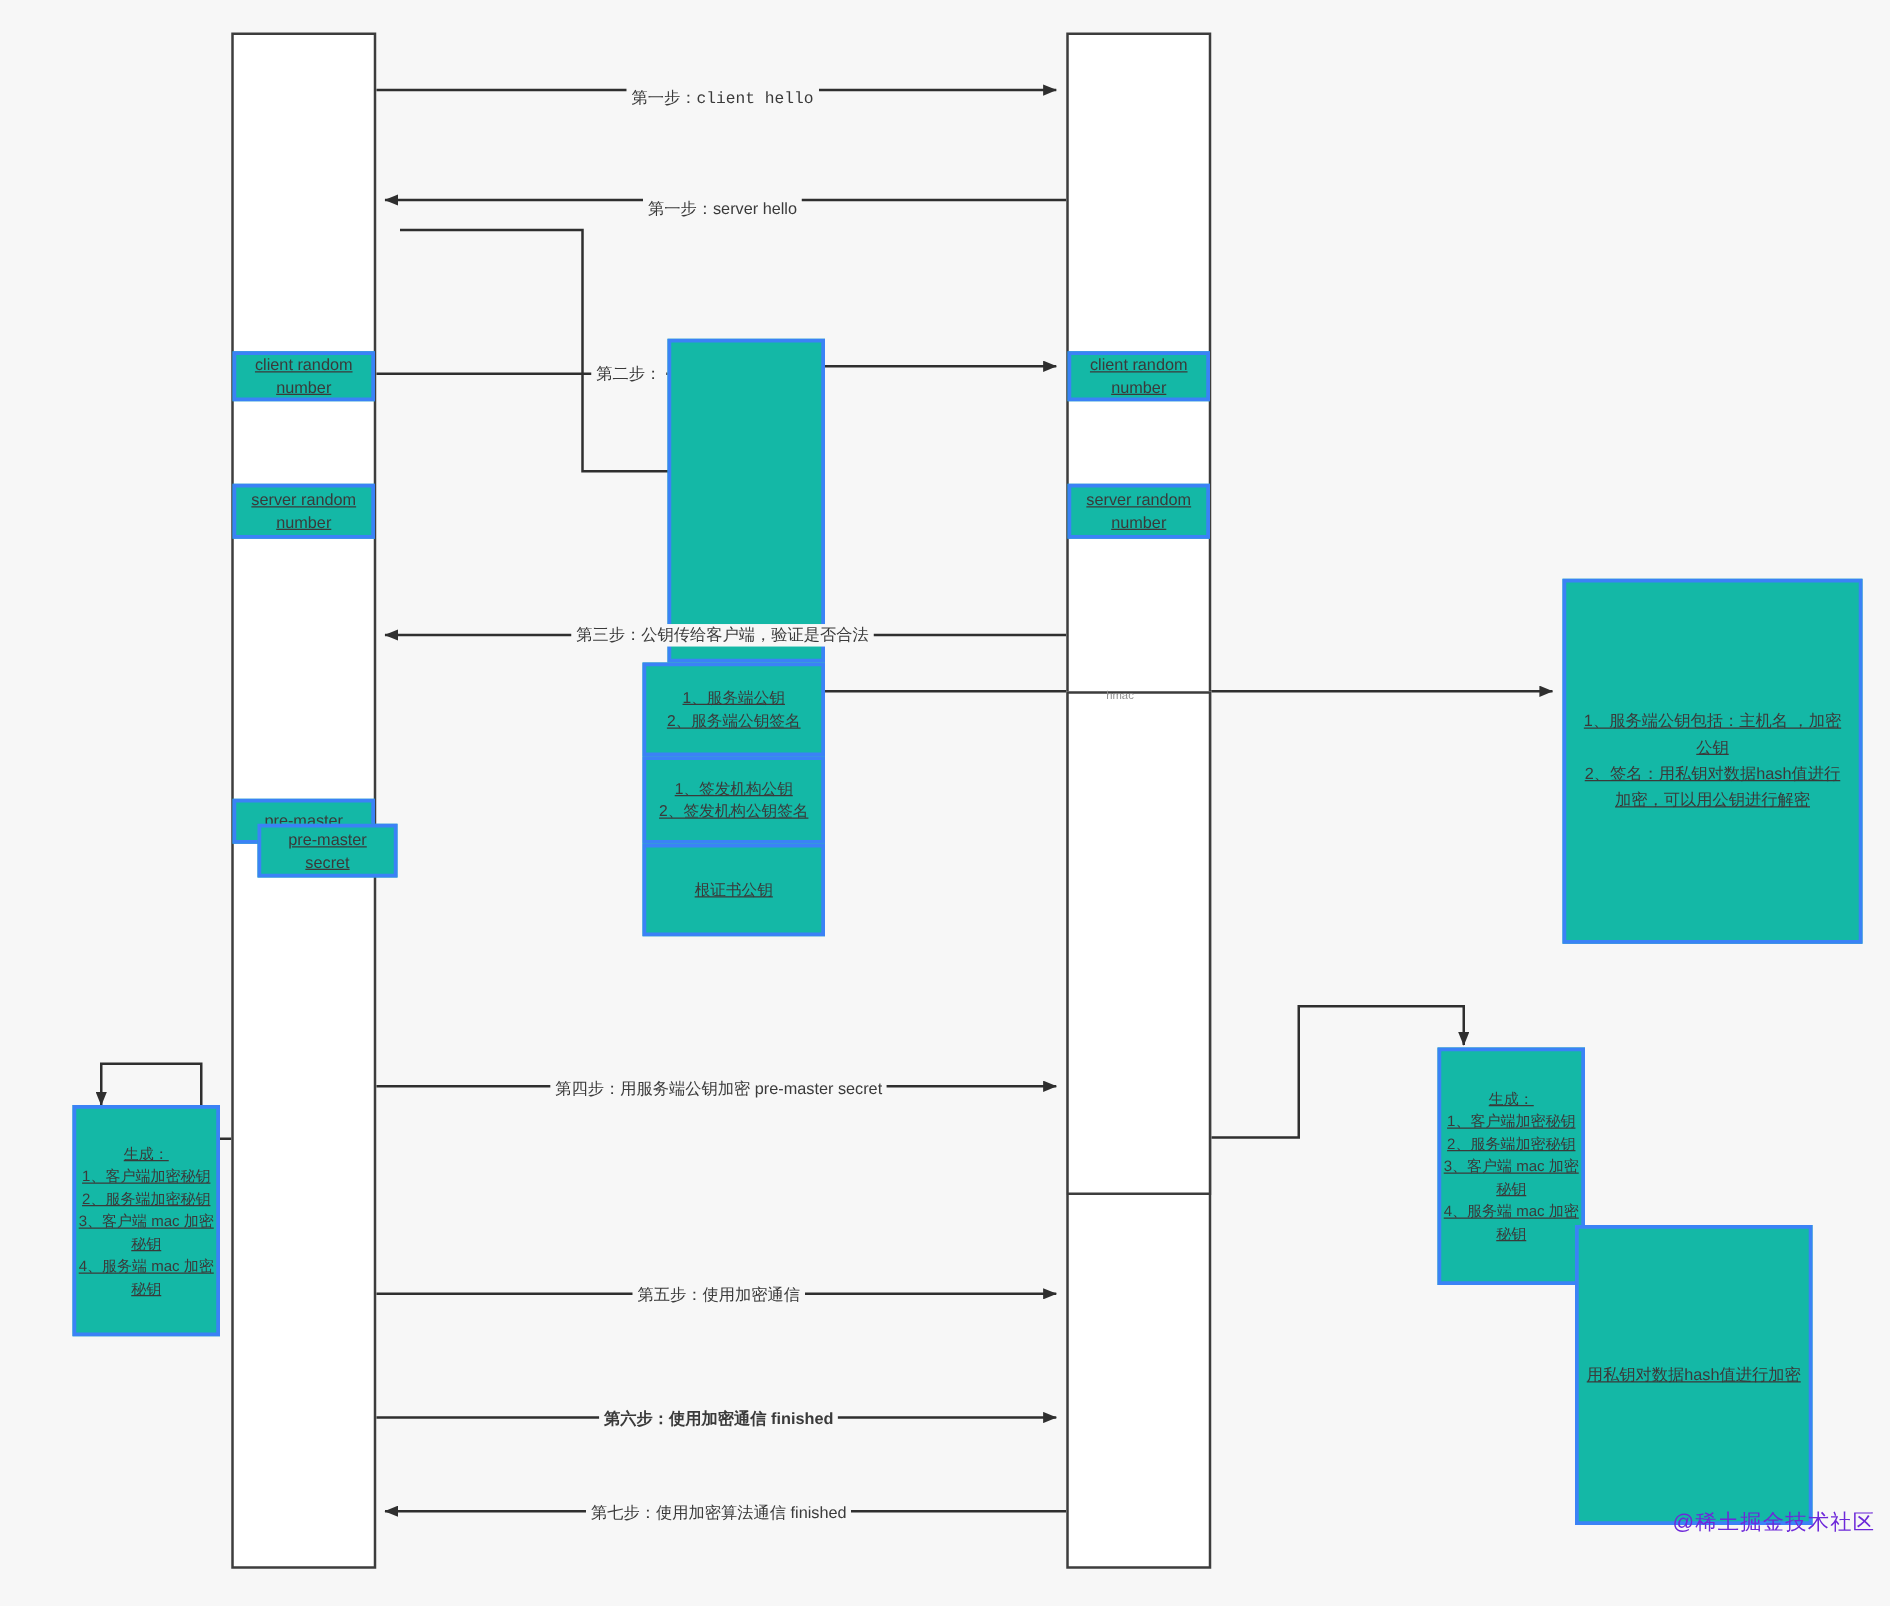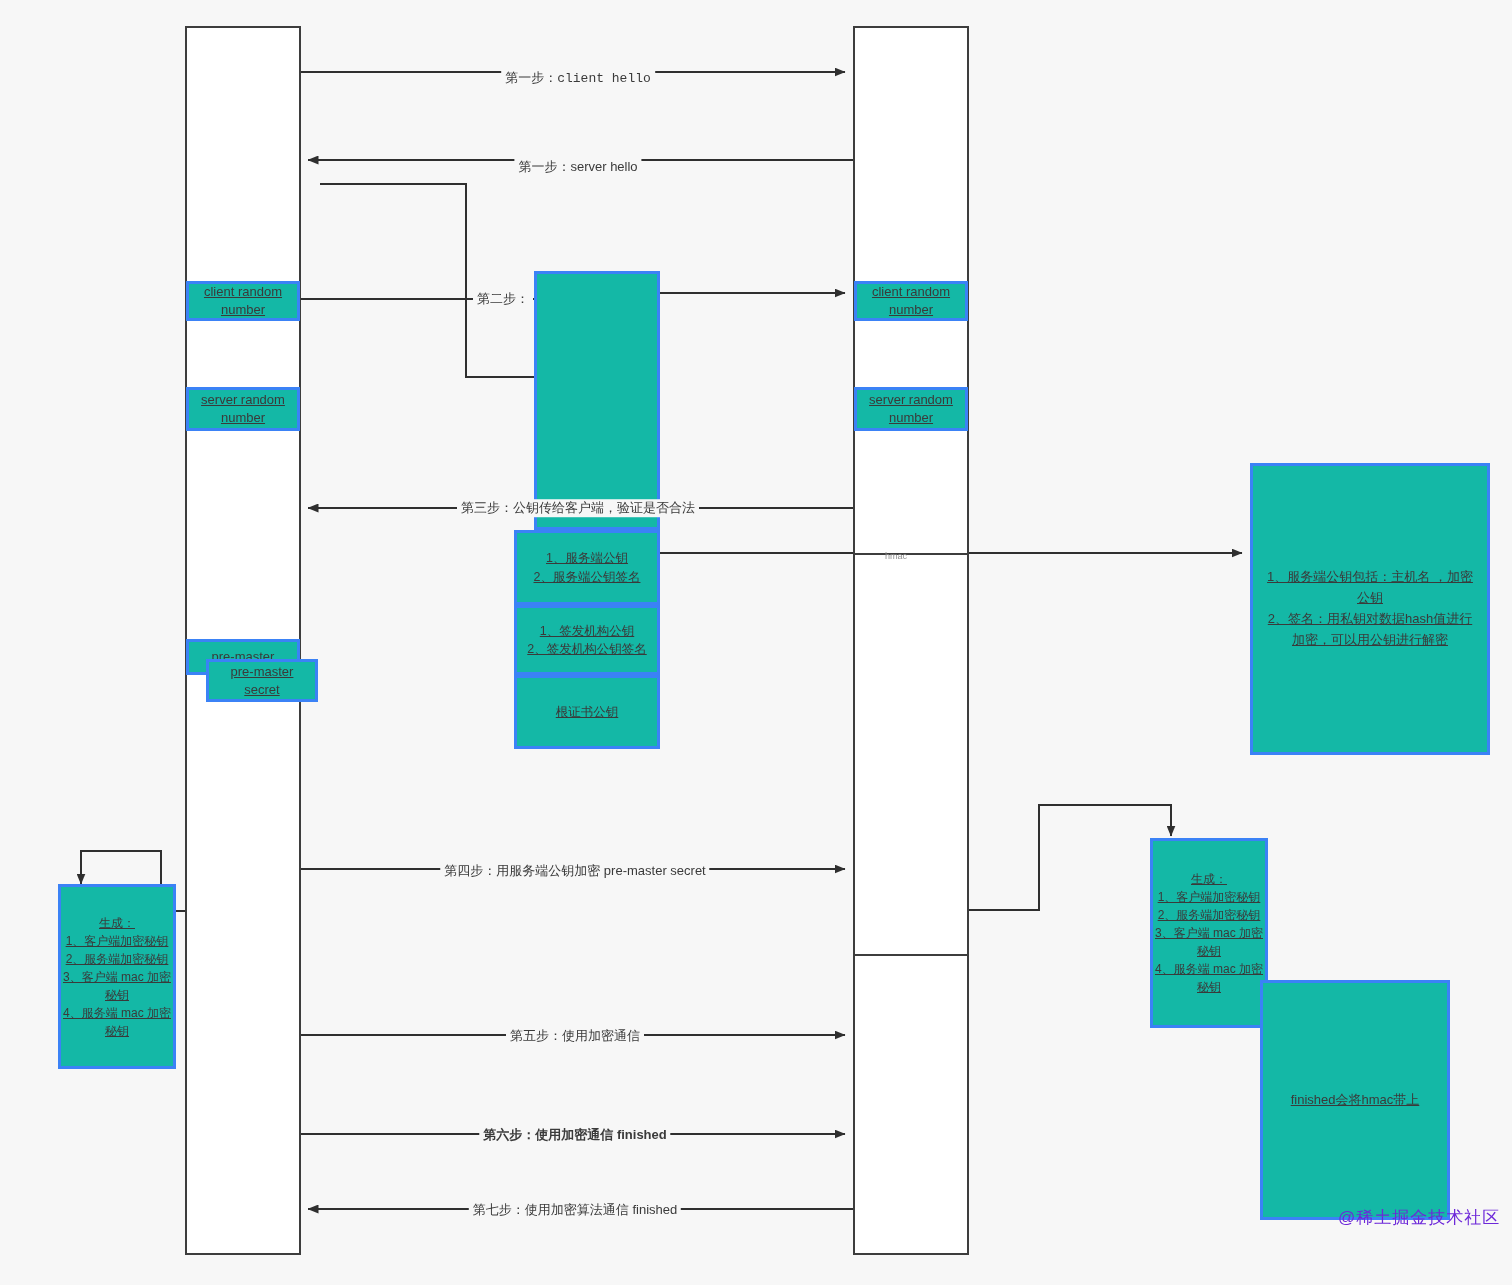--- a/index.html
+++ b/index.html
@@ -117,21 +117,21 @@
 
   <div class="box xs" style="left:1114px;top:838px;width:118px;height:190px;flex-direction:column;">
     <span style="white-space:pre-line;">生成：
 1、客户端加密秘钥
 2、服务端加密秘钥
 3、客户端 mac 加密秘钥
 4、服务端 mac 加密秘钥</span>
   </div>
 
   <div class="box ml" style="left:1260px;top:980px;width:190px;height:240px;">
-    <span>finished会将hmac带上</span>
+    <span>用私钥对数据hash值进行加密</span>
   </div>
 
   <div class="lbl ml" style="left:578px;top:79px;font-family:Liberation Mono, monospace;">第一步：client hello</div>
   <div class="lbl ml" style="left:578px;top:167px;">第一步：server hello</div>
   <div class="lbl ml" style="left:503px;top:299px;">第二步：</div>
   <div class="lbl ml" style="left:578px;top:508px;">第三步：公钥传给客户端，验证是否合法</div>
   <div class="lbl ml" style="left:575px;top:871px;">第四步：用服务端公钥加密 pre-master secret</div>
   <div class="lbl ml" style="left:575px;top:1036px;">第五步：使用加密通信</div>
   <div class="lbl ml" style="left:575px;top:1135px;font-weight:bold;">第六步：使用加密通信 finished</div>
   <div class="lbl ml" style="left:575px;top:1210px;">第七步：使用加密算法通信 finished</div>

